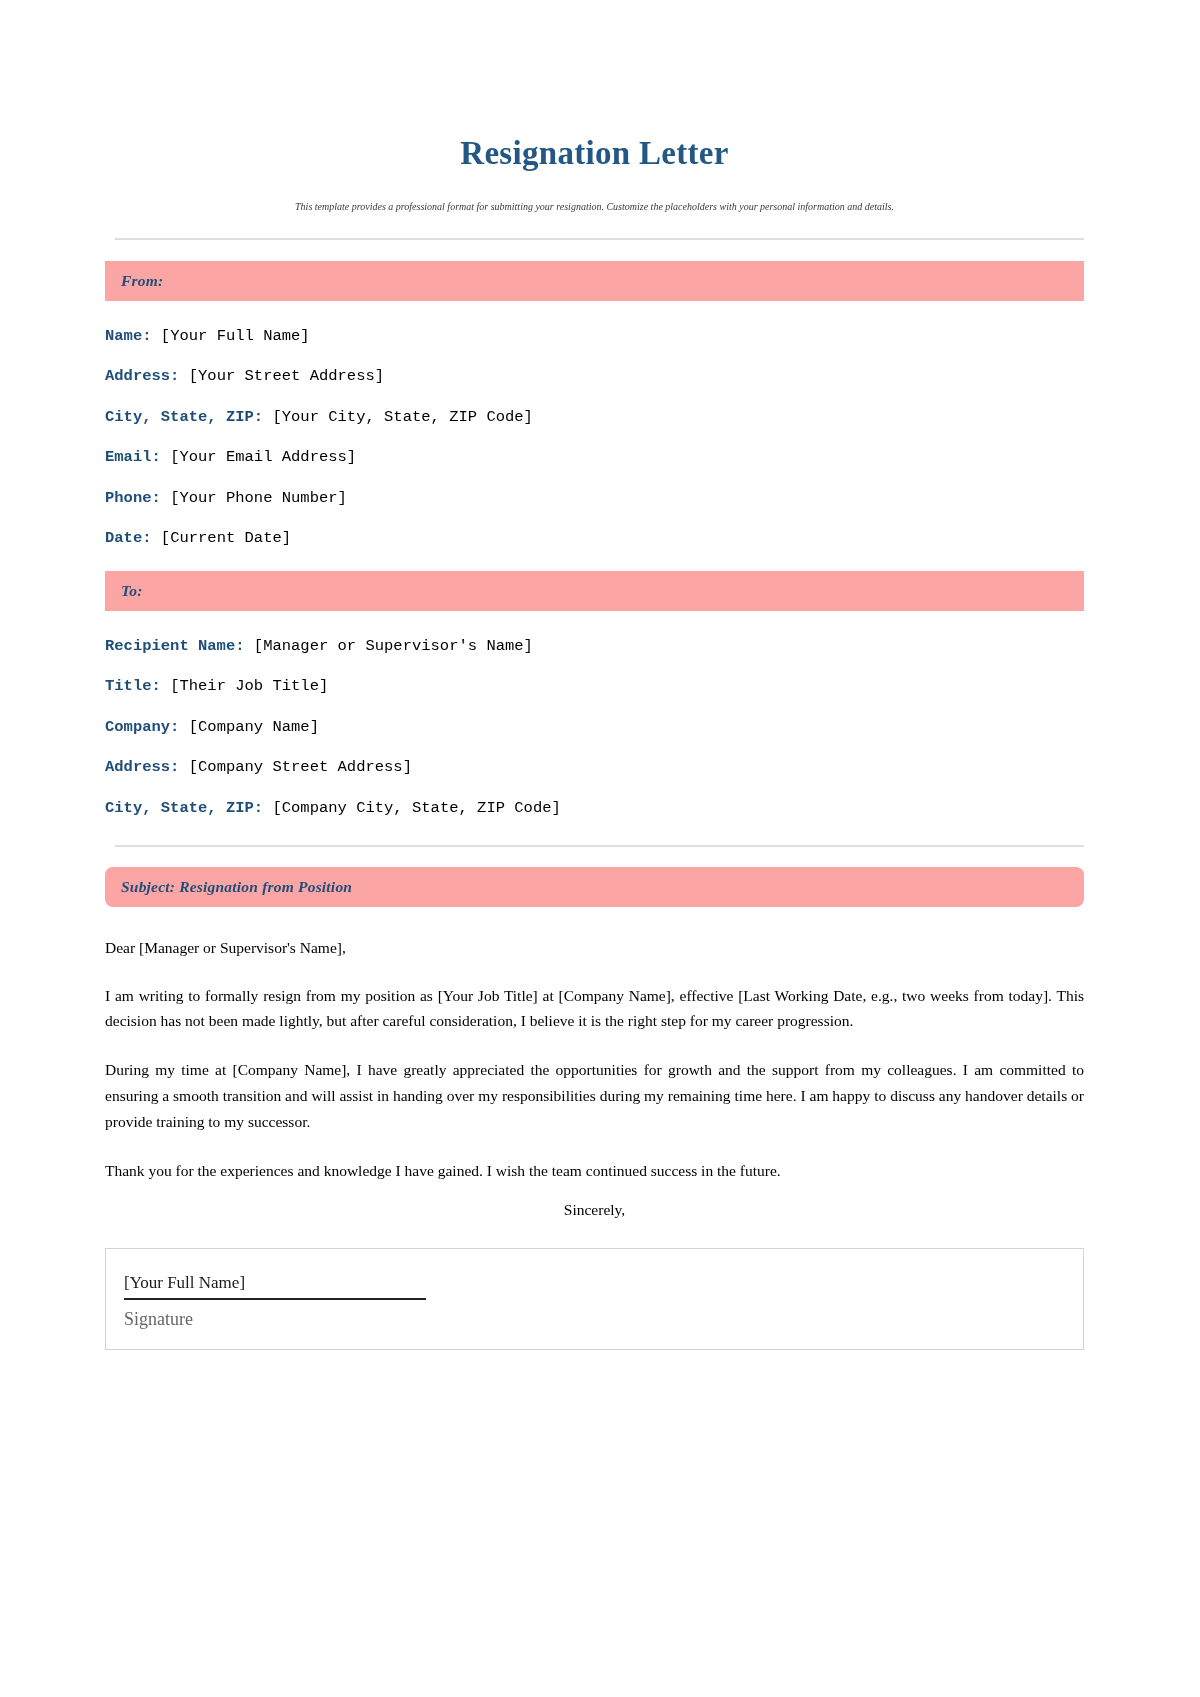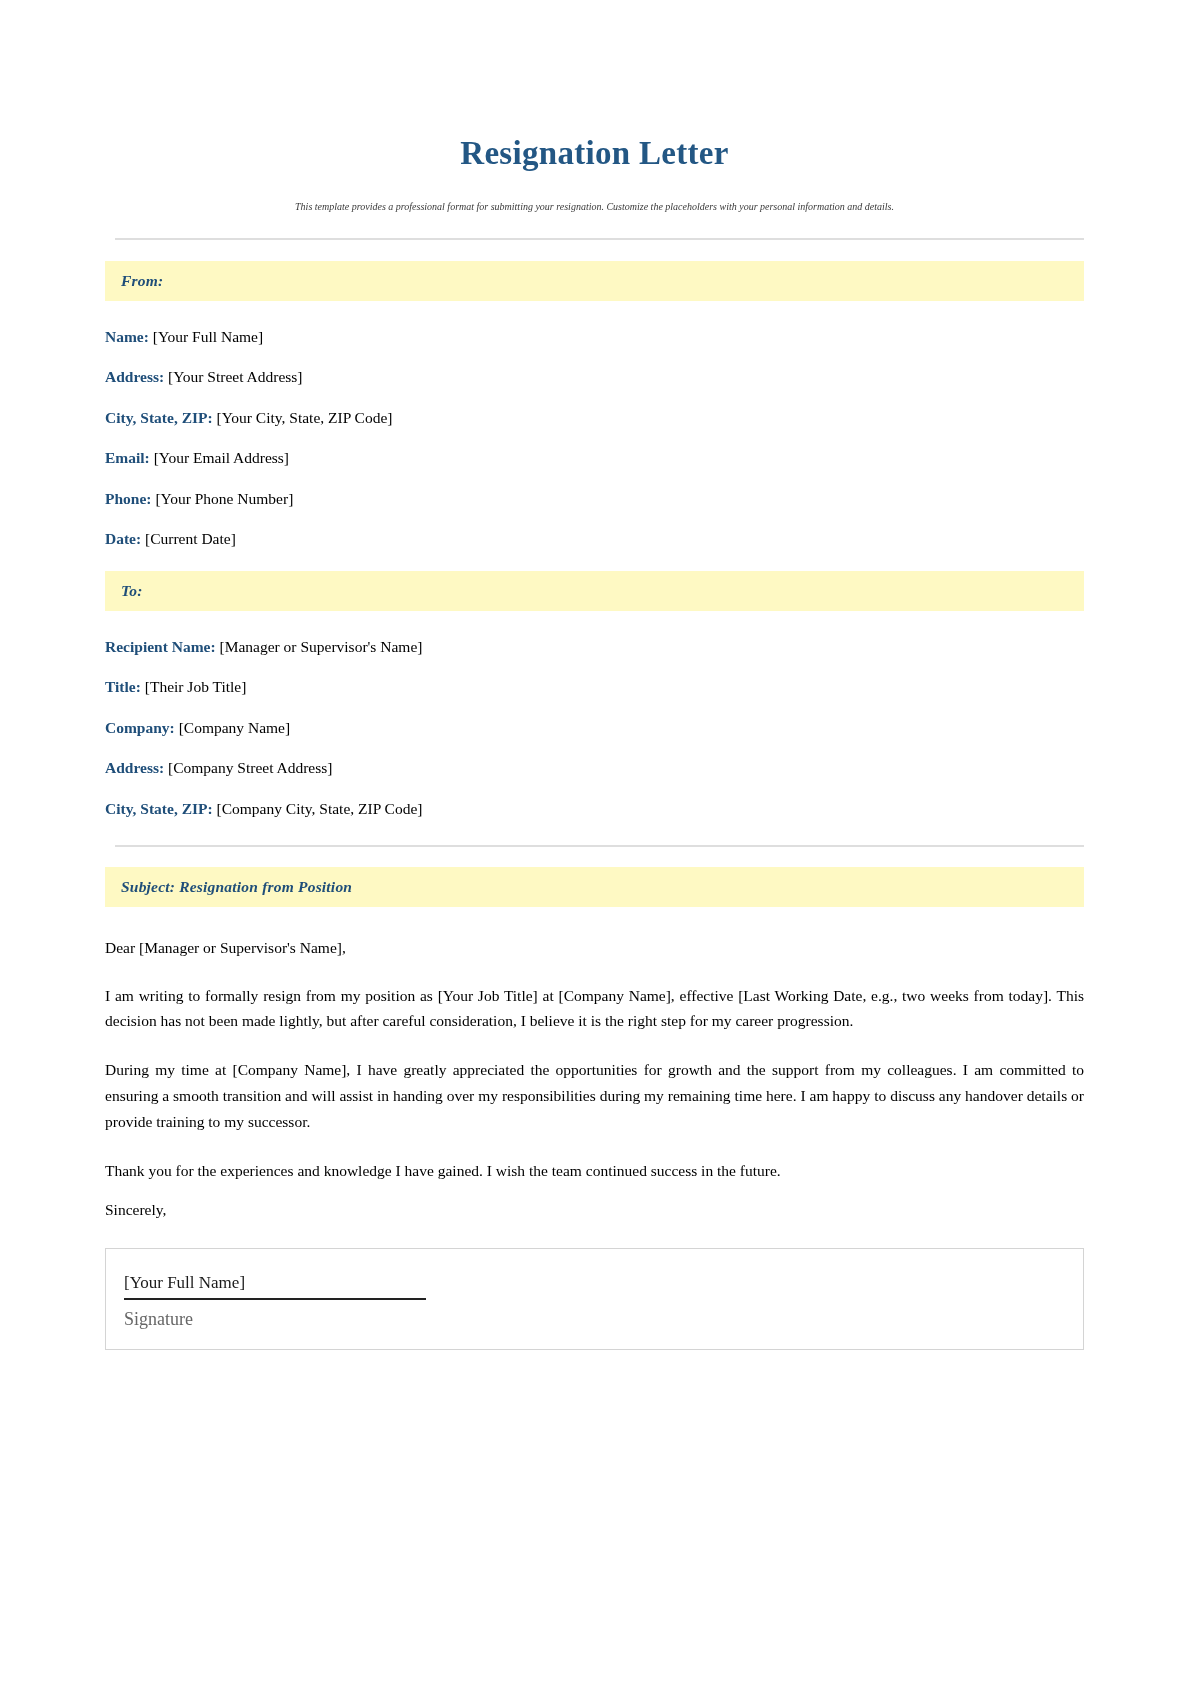--- a/index.html
+++ b/index.html
@@ -45,44 +45,45 @@
 
   .rule {
     border: none;
     border-top: 2px solid #dedede;
     margin: 24px 0 0 10px;
     width: 969px;
     height: 0;
   }
 
   .section-band {
-    background: #fef9c3;
+    background: #fca5a5;
     height: 40px;
     width: 979px;
     display: flex;
     align-items: center;
     padding-left: 16px;
     box-sizing: border-box;
   }
   .band-from { margin-top: 21px; }
   .band-to   { margin-top: 24px; }
-  .band-subject { margin-top: 20px; }
+  .band-subject { margin-top: 20px; border-radius: 8px; }
 
   .section-band-label {
     font-size: 15.5px;
     font-weight: bold;
     font-style: italic;
     color: #1f4e79;
     letter-spacing: 0.2px;
   }
 
   .field-list {
     margin: 0;
     padding: 0;
     list-style: none;
+    font-family: Liberation Mono, monospace;
   }
   .field-row {
     font-size: 15.5px;
     line-height: 1.0;
     margin-top: 25px;
     color: #000000;
   }
   .field-row:first-child { margin-top: 28px; }
   .field-label {
     font-weight: bold;
@@ -113,20 +114,21 @@
     text-align: justify;
     line-height: 1.67;
     margin-top: 23px;
     width: 979px;
   }
 
   .closing {
     font-size: 15.5px;
     margin-top: 14px;
     line-height: 1.45;
+    text-align: center;
   }
 
   .signature-box {
     margin-top: 26px;
     width: 979px;
     box-sizing: border-box;
     border: 1px solid #d4d4d4;
     background: #ffffff;
     padding: 24px 18px 18px 18px;
     min-height: 92px;

